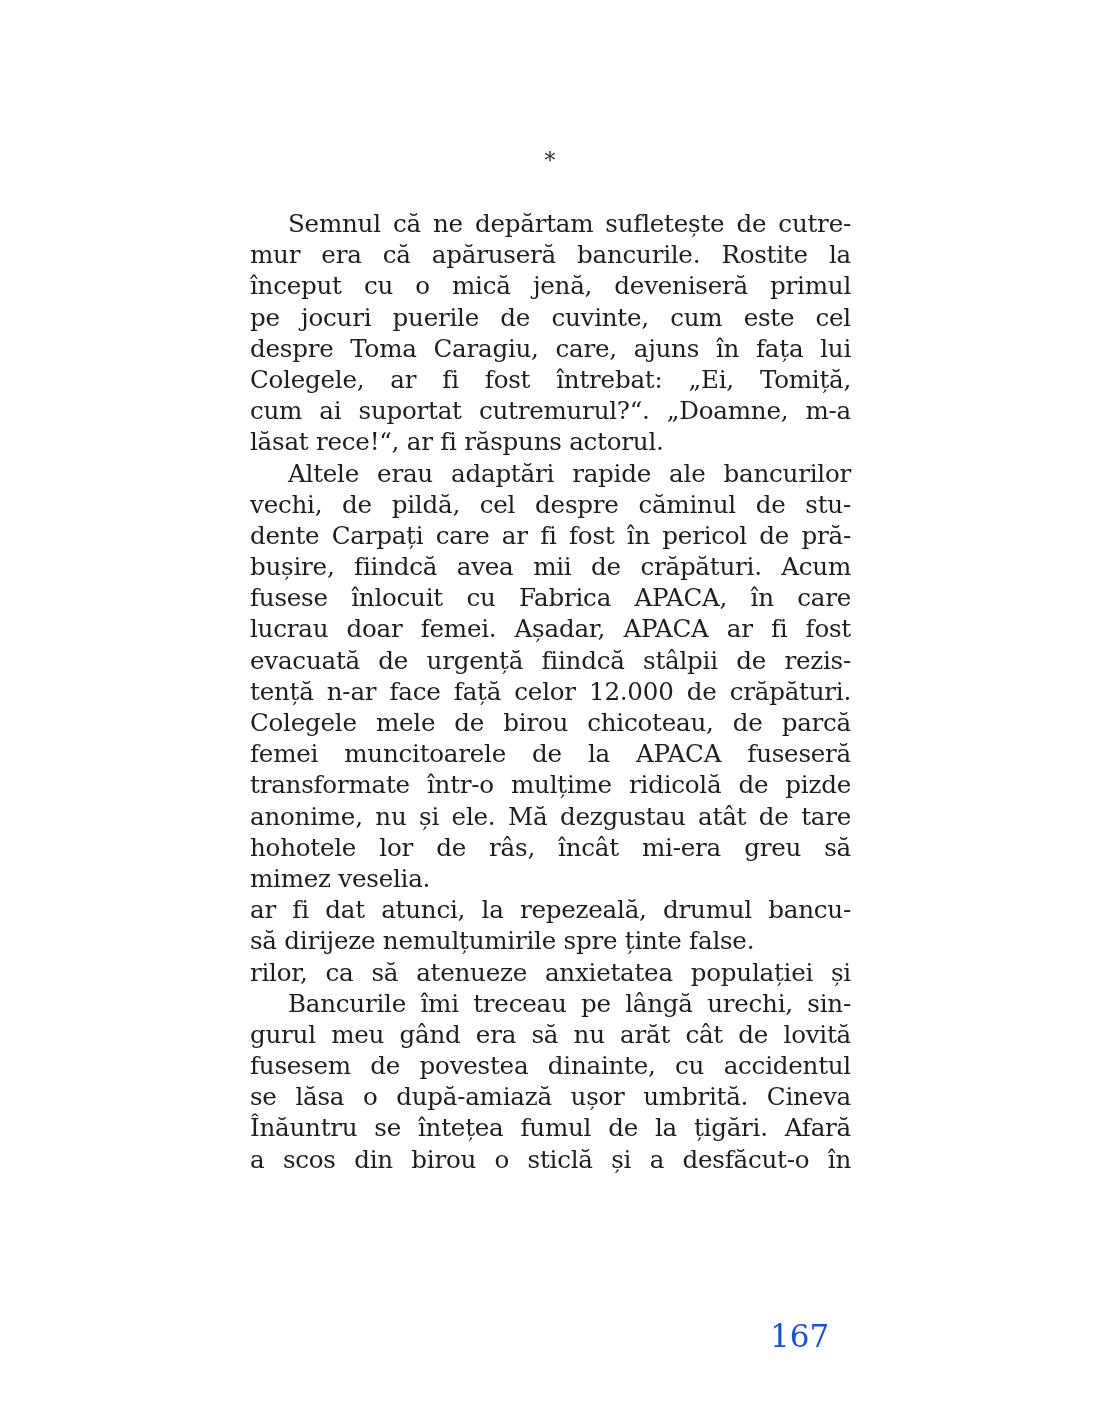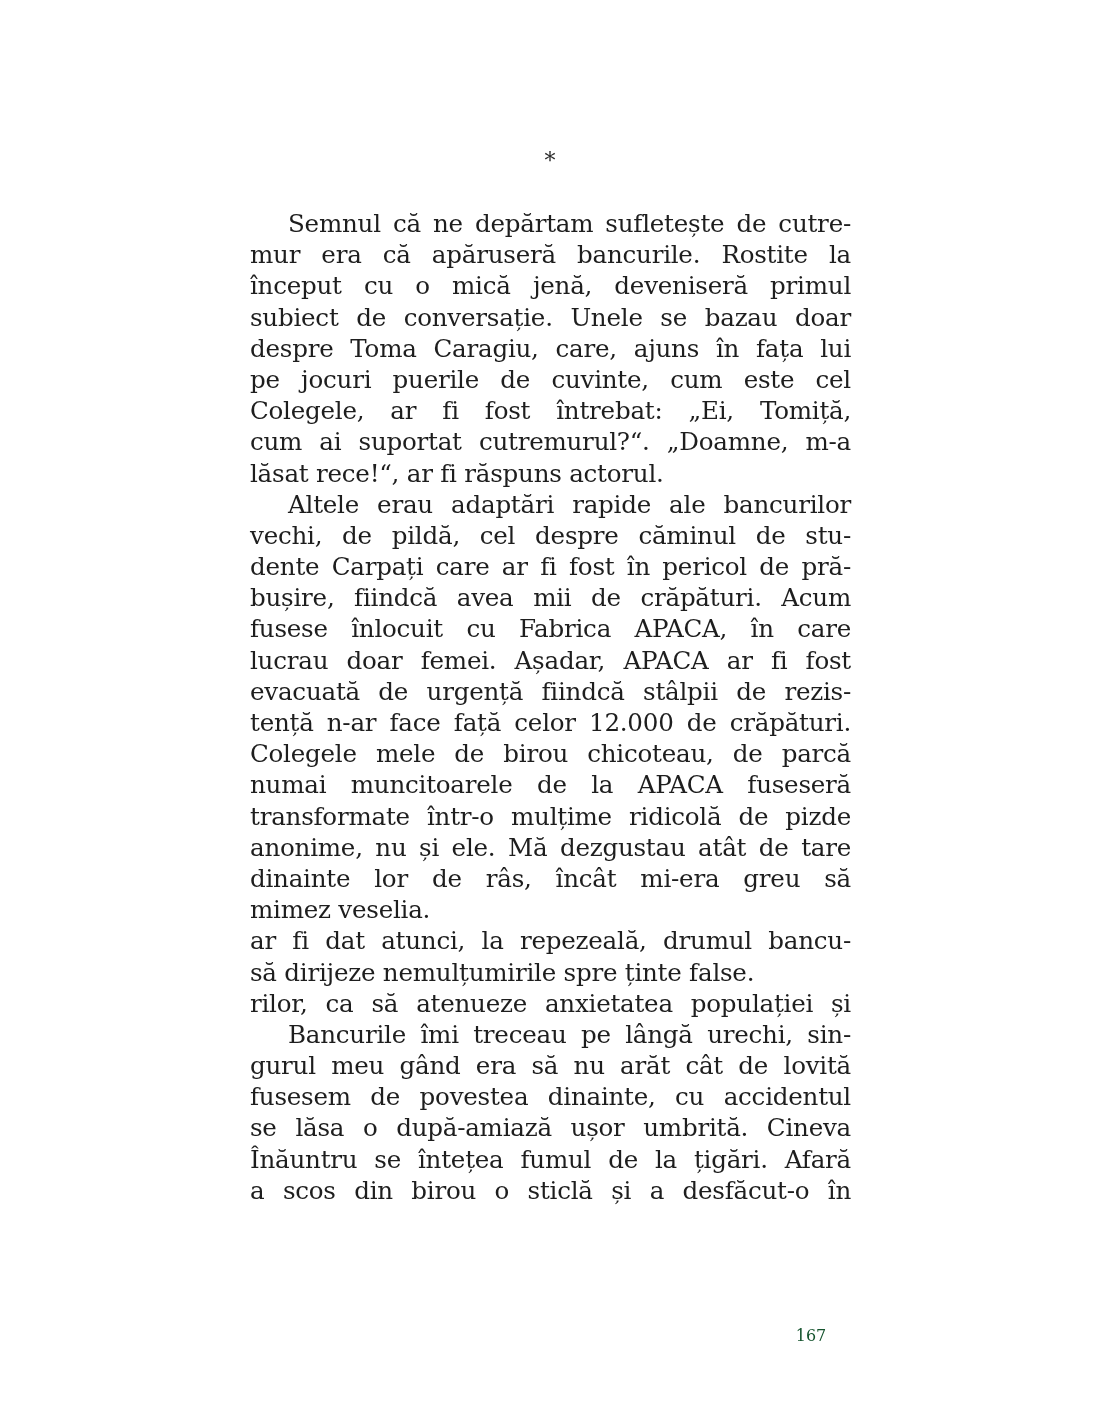--- a/index.html
+++ b/index.html
@@ -18,55 +18,54 @@
     }
     .line {
       display: block; height: 31.2px; line-height: 31.2px;
       font-size: 24.6px; white-space: nowrap;
       text-align: justify; text-align-last: justify;
       letter-spacing: -0.25px;
     }
     .line.indent { padding-left: 38px; }
     .line.last { text-align-last: left; }
     .page-number {
-      position: absolute; left: 770px; top: 1322px; width: 82px; text-align: center;
-      font-size: 16px; line-height: 28px; color: #14532d;
+      position: absolute; left: 770px; top: 1322px; width: 82px; text-align: left;
+      font-size: 31px; line-height: 28px; color: #1d4ed8;
     }
   </style>
 </head>
 <body>
 
 <div class="page">
   <div class="asterisk">*</div>
   <div class="text-block" id="text-block">
       <div>
         <span class="line indent">Semnul că ne depărtam sufletește de cutre-</span>
         <span class="line">mur era că apăruseră bancurile. Rostite la</span>
         <span class="line">început cu o mică jenă, deveniseră primul</span>
-        <span class="line">subiect de conversație. Unele se bazau doar</span>
+        <span class="line">pe jocuri puerile de cuvinte, cum este cel</span>
         <span class="line">despre Toma Caragiu, care, ajuns în fața lui</span>
-        <span class="line">pe jocuri puerile de cuvinte, cum este cel</span>
         <span class="line">Colegele, ar fi fost întrebat: „Ei, Tomiță,</span>
         <span class="line">cum ai suportat cutremurul?“. „Doamne, m-a</span>
         <span class="line last">lăsat rece!“, ar fi răspuns actorul.</span>
       </div>
       <div>
         <span class="line indent">Altele erau adaptări rapide ale bancurilor</span>
         <span class="line">vechi, de pildă, cel despre căminul de stu-</span>
         <span class="line">dente Carpați care ar fi fost în pericol de pră-</span>
         <span class="line">bușire, fiindcă avea mii de crăpături. Acum</span>
         <span class="line">fusese înlocuit cu Fabrica APACA, în care</span>
         <span class="line">lucrau doar femei. Așadar, APACA ar fi fost</span>
         <span class="line">evacuată de urgență fiindcă stâlpii de rezis-</span>
         <span class="line">tență n-ar face față celor 12.000 de crăpături.</span>
         <span class="line">Colegele mele de birou chicoteau, de parcă</span>
-        <span class="line">numai muncitoarele de la APACA fuseseră</span>
+        <span class="line">femei muncitoarele de la APACA fuseseră</span>
         <span class="line">transformate într-o mulțime ridicolă de pizde</span>
         <span class="line">anonime, nu și ele. Mă dezgustau atât de tare</span>
-        <span class="line">dinainte lor de râs, încât mi-era greu să</span>
+        <span class="line">hohotele lor de râs, încât mi-era greu să</span>
         <span class="line last">mimez veselia.</span>
       </div>
       <div>
         <span class="line">ar fi dat atunci, la repezeală, drumul bancu-</span>
         <span class="line last">să dirijeze nemulțumirile spre ținte false.</span>
         <span class="line">rilor, ca să atenueze anxietatea populației și</span>
       </div>
       <div>
         <span class="line indent">Bancurile îmi treceau pe lângă urechi, sin-</span>
         <span class="line">gurul meu gând era să nu arăt cât de lovită</span>

